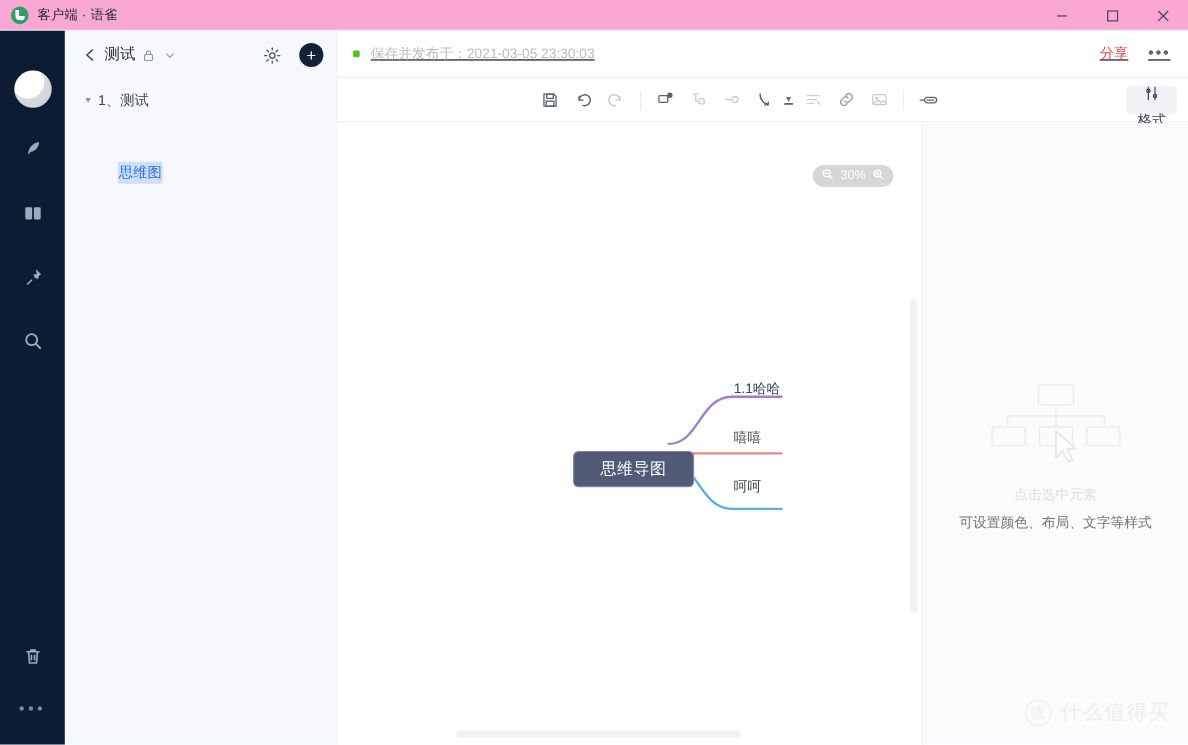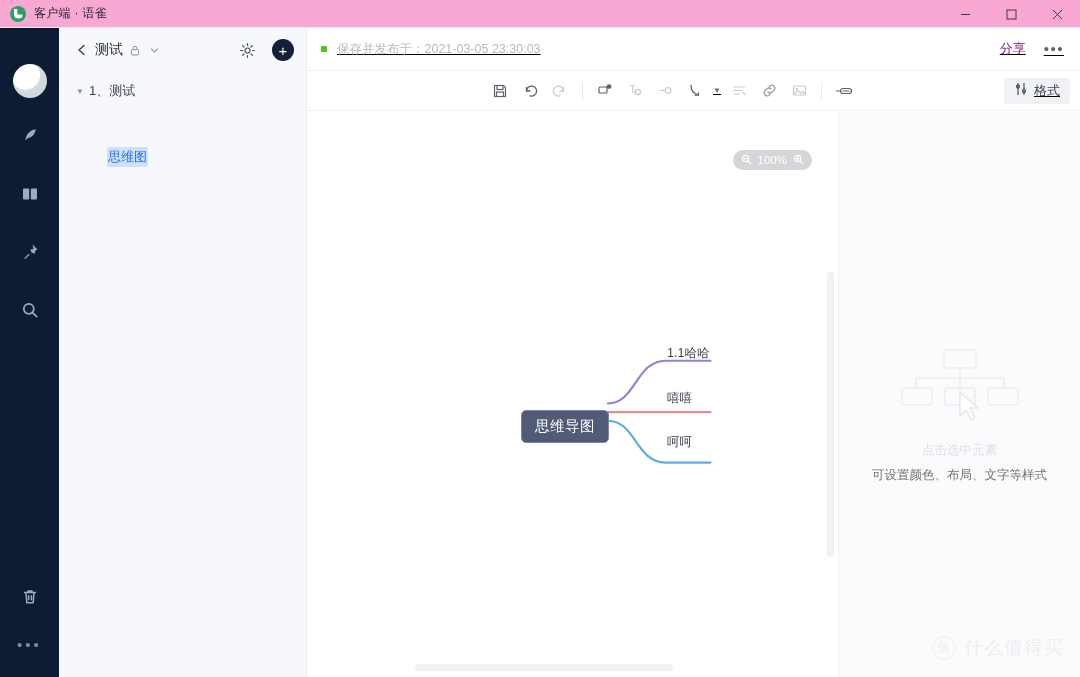--- a/index.html
+++ b/index.html
@@ -99,58 +99,58 @@
   }
   .status-bar {
     height: 43px; display: flex; align-items: center; padding: 0 16px 0 14px;
     border-bottom: 1px solid #eef0f3;
   }
   .status-dot {
     width: 6px; height: 6px; background: #52c41a; border-radius: 1px; margin-right: 10px;
   }
   .status-text { font-size: 12.5px; color: #b6bbc4; }
   .status-grow { flex: 1; }
-  .share-btn { font-size: 13px; color: #701a75; margin-right: 18px; }
+  .share-btn { font-size: 13px; color: #ef4444; margin-right: 18px; }
   .more-btn { font-size: 15px; color: #5c6373; letter-spacing: 1.5px; line-height: 10px; }
 
   .toolbar {
     height: 40px; display: flex; align-items: center;
     border-bottom: 1px solid #eef0f3; padding-right: 10px;
   }
   .tb-pad { width: 178px; }
   .tool {
     width: 30px; height: 28px; display: flex; align-items: center; justify-content: center;
     color: #5b626f;
   }
   .tool.dim { color: #c7ccd4; }
   .tool.faint { color: #9aa1ac; }
   .tb-sep { width: 1px; height: 18px; background: #e8eaef; margin: 0 7px; }
   .tb-caret { width: 14px; display: flex; align-items: center; justify-content: center;
     color: #6b727e; font-size: 8px; }
   .tb-grow { flex: 1; }
   .fmt-btn {
     display: flex; align-items: center; gap: 6px; height: 26px; padding: 0 10px;
-    background: #f1f2f5; border-radius: 4px; font-size: 13px; color: #3b4251;
+    background: #f1f2f5; border-radius: 4px; font-size: 13px; color: #3b4251; flex-direction: column;
   }
 
   
   .canvas {
     position: absolute; left: 0; top: 84px; right: 242px; bottom: 0;
     background: #ffffff; overflow: hidden;
   }
   .zoom-pill {
     position: absolute; right: 26px; top: 38px;
     display: flex; align-items: center; gap: 6px;
     background: #d4d6d9; color: #ffffff; border-radius: 11px;
     height: 20px; padding: 0 8px; font-size: 11.5px;
   }
   .mindmap { position: absolute; left: 0; top: 0; width: 100%; height: 100%; }
   .root-node {
     position: absolute; left: 214px; top: 298px;
-    width: 88px; height: 33px; border-radius: 5px;
+    width: 110px; height: 33px; border-radius: 5px;
     background: #515b78; border: 1px solid #7e86a6;
     display: flex; align-items: center; justify-content: center;
     color: #ffffff; font-size: 14.5px; letter-spacing: .5px;
   }
   .branch-label {
     position: absolute; font-size: 12.5px; color: #3b4251; white-space: nowrap;
   }
   .vscroll {
     position: absolute; right: 4px; top: 160px; width: 7px; height: 285px;
     background: #f0f1f3; border-radius: 4px;
@@ -402,21 +402,21 @@
     <div class="canvas">
 
       <div class="zoom-pill">
         <span>
           <svg width="11" height="11" viewBox="0 0 12 12" fill="none" stroke="currentColor" stroke-width="1.3">
               <circle cx="5" cy="5" r="3.4"></circle>
               <line x1="7.6" y1="7.6" x2="10.5" y2="10.5" stroke-linecap="round"></line>
               <line x1="3.4" y1="5" x2="6.6" y2="5" stroke-linecap="round"></line>
             </svg>
         </span>
-        <span>100%</span>
+        <span>30%</span>
         <span>
           <svg width="11" height="11" viewBox="0 0 12 12" fill="none" stroke="currentColor" stroke-width="1.3">
               <circle cx="5" cy="5" r="3.4"></circle>
               <line x1="7.6" y1="7.6" x2="10.5" y2="10.5" stroke-linecap="round"></line>
               <line x1="3.4" y1="5" x2="6.6" y2="5" stroke-linecap="round"></line>
               <line x1="5" y1="3.4" x2="5" y2="6.6" stroke-linecap="round"></line>
             </svg>
         </span>
       </div>
 

